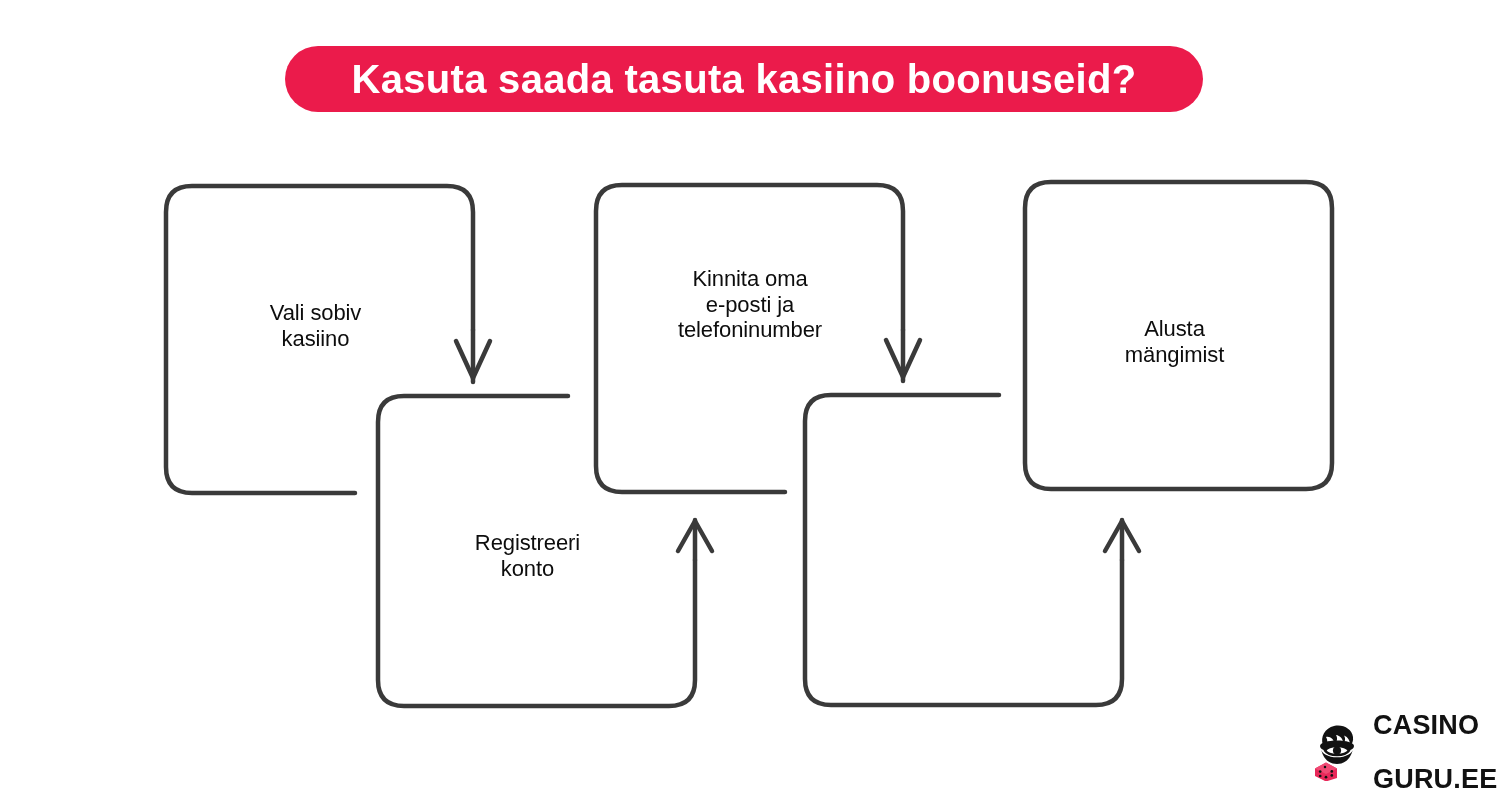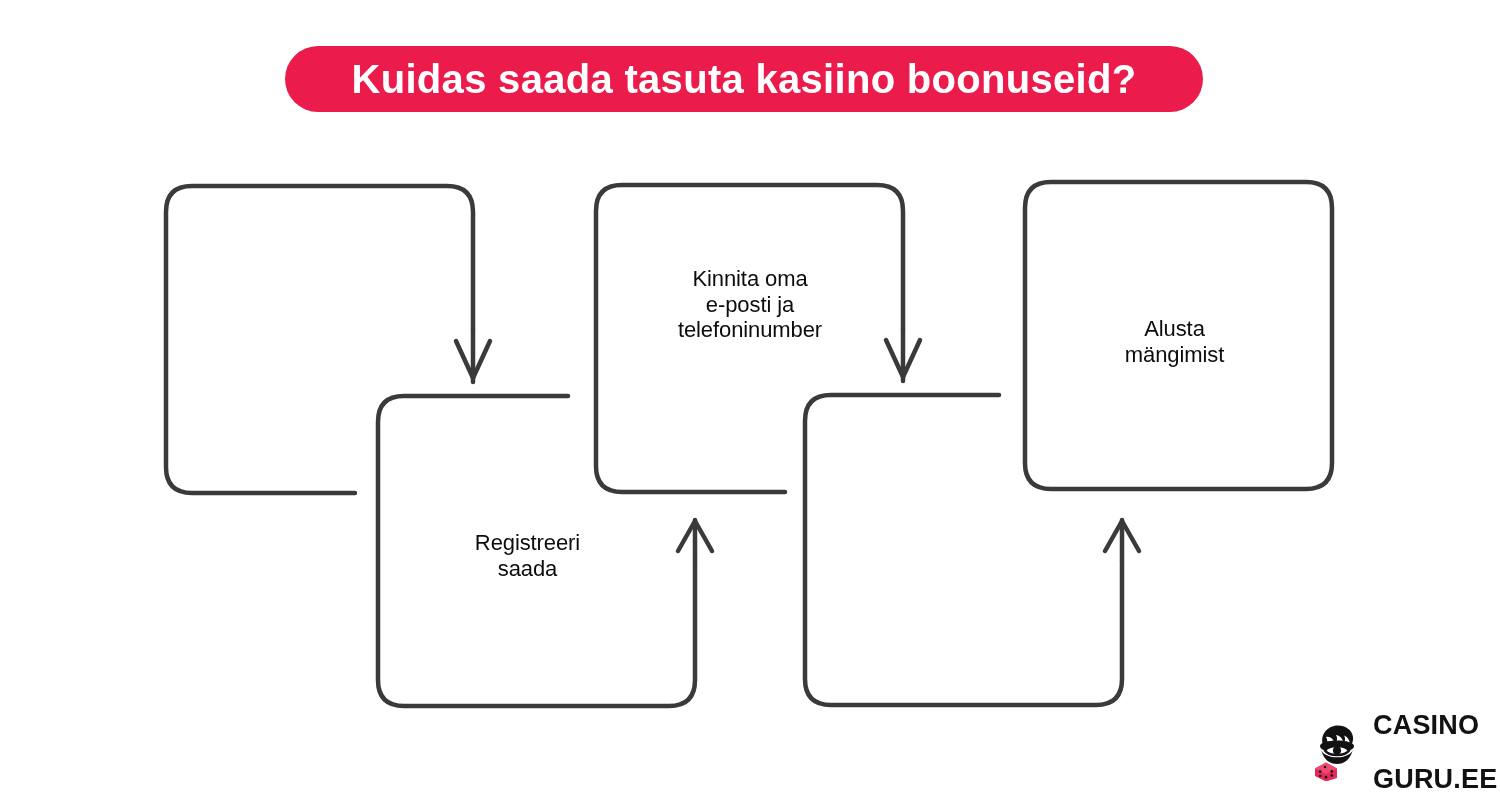--- a/index.html
+++ b/index.html
@@ -107,21 +107,21 @@
     color: #121212;
   }
   #logo-words .logo-line.second { margin-top: 8px; }
 </style>
 </head>
 <body>
 
 <div id="canvas">
 
   <div id="title-banner">
-    <span class="title-text">Kuidas saada tasuta kasiino boonuseid?</span>
+    <span class="title-text">Kasuta saada tasuta kasiino boonuseid?</span>
   </div>
 
   <svg id="flow-svg" viewBox="0 0 1500 800">
     <g fill="none" stroke="#3a3a3a" stroke-width="4.5" stroke-linecap="round" stroke-linejoin="round">
 
       <path d="M 355,493 L 192,493 Q 166,493 166,467 L 166,212 Q 166,186 192,186 L 447,186 Q 473,186 473,212 L 473,330"></path>
 
       <path d="M 473,330 L 473,382"></path>
       <path d="M 456,341 L 473,378 L 490,341"></path>
 
@@ -137,22 +137,24 @@
 
       <path d="M 999,395 L 831,395 Q 805,395 805,421 L 805,679 Q 805,705 831,705 L 1096,705 Q 1122,705 1122,679 L 1122,560"></path>
 
       <path d="M 1122,560 L 1122,520"></path>
       <path d="M 1105,551 L 1122,521 L 1139,551"></path>
 
       <path d="M 1051,182 L 1306,182 Q 1332,182 1332,208 L 1332,463 Q 1332,489 1306,489 L 1051,489 Q 1025,489 1025,463 L 1025,208 Q 1025,182 1051,182 Z"></path>
     </g>
   </svg>
 
+  <div class="step-label" id="label-0">Vali sobiv
+kasiino</div>
   <div class="step-label" id="label-1">Registreeri
-saada</div>
+konto</div>
   <div class="step-label" id="label-2">Kinnita oma
 e-posti ja
 telefoninumber</div>
   <div class="step-label" id="label-4">Alusta
 mängimist</div>
 
   <div id="logo">
     <div id="logo-mark">
       <svg viewBox="0 0 54 58" width="54" height="58">
 

